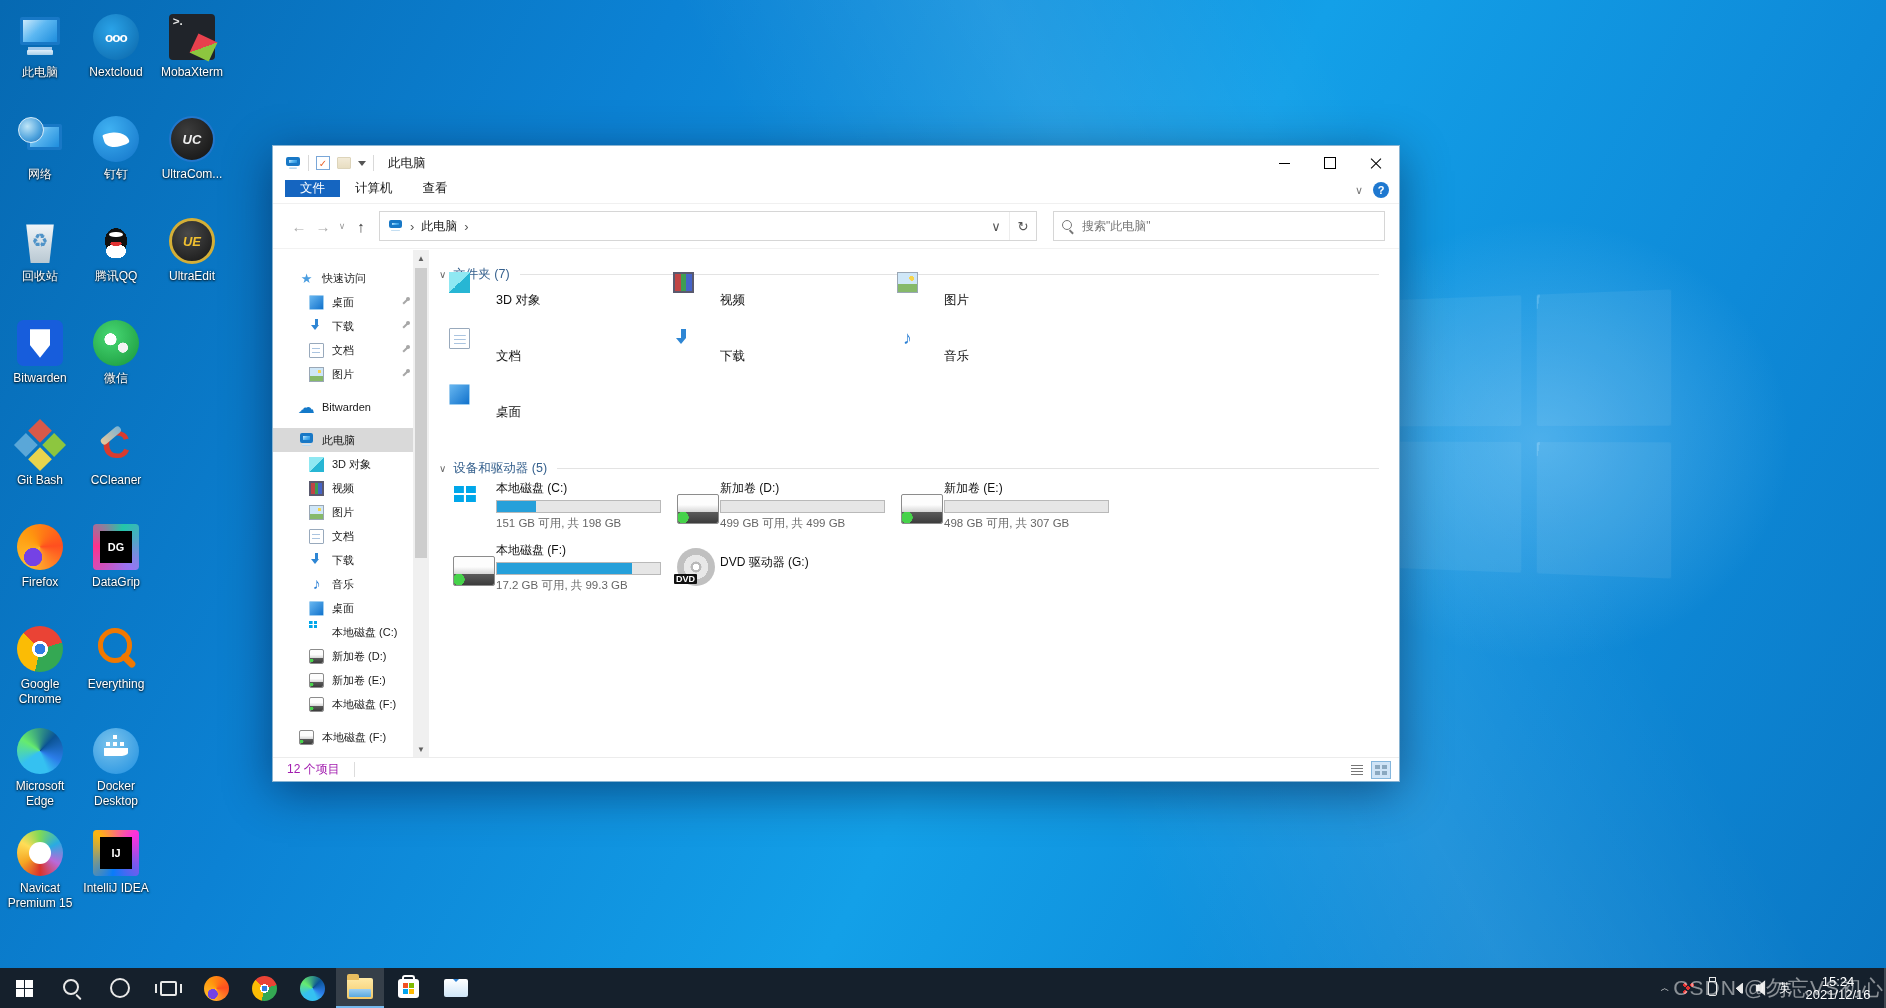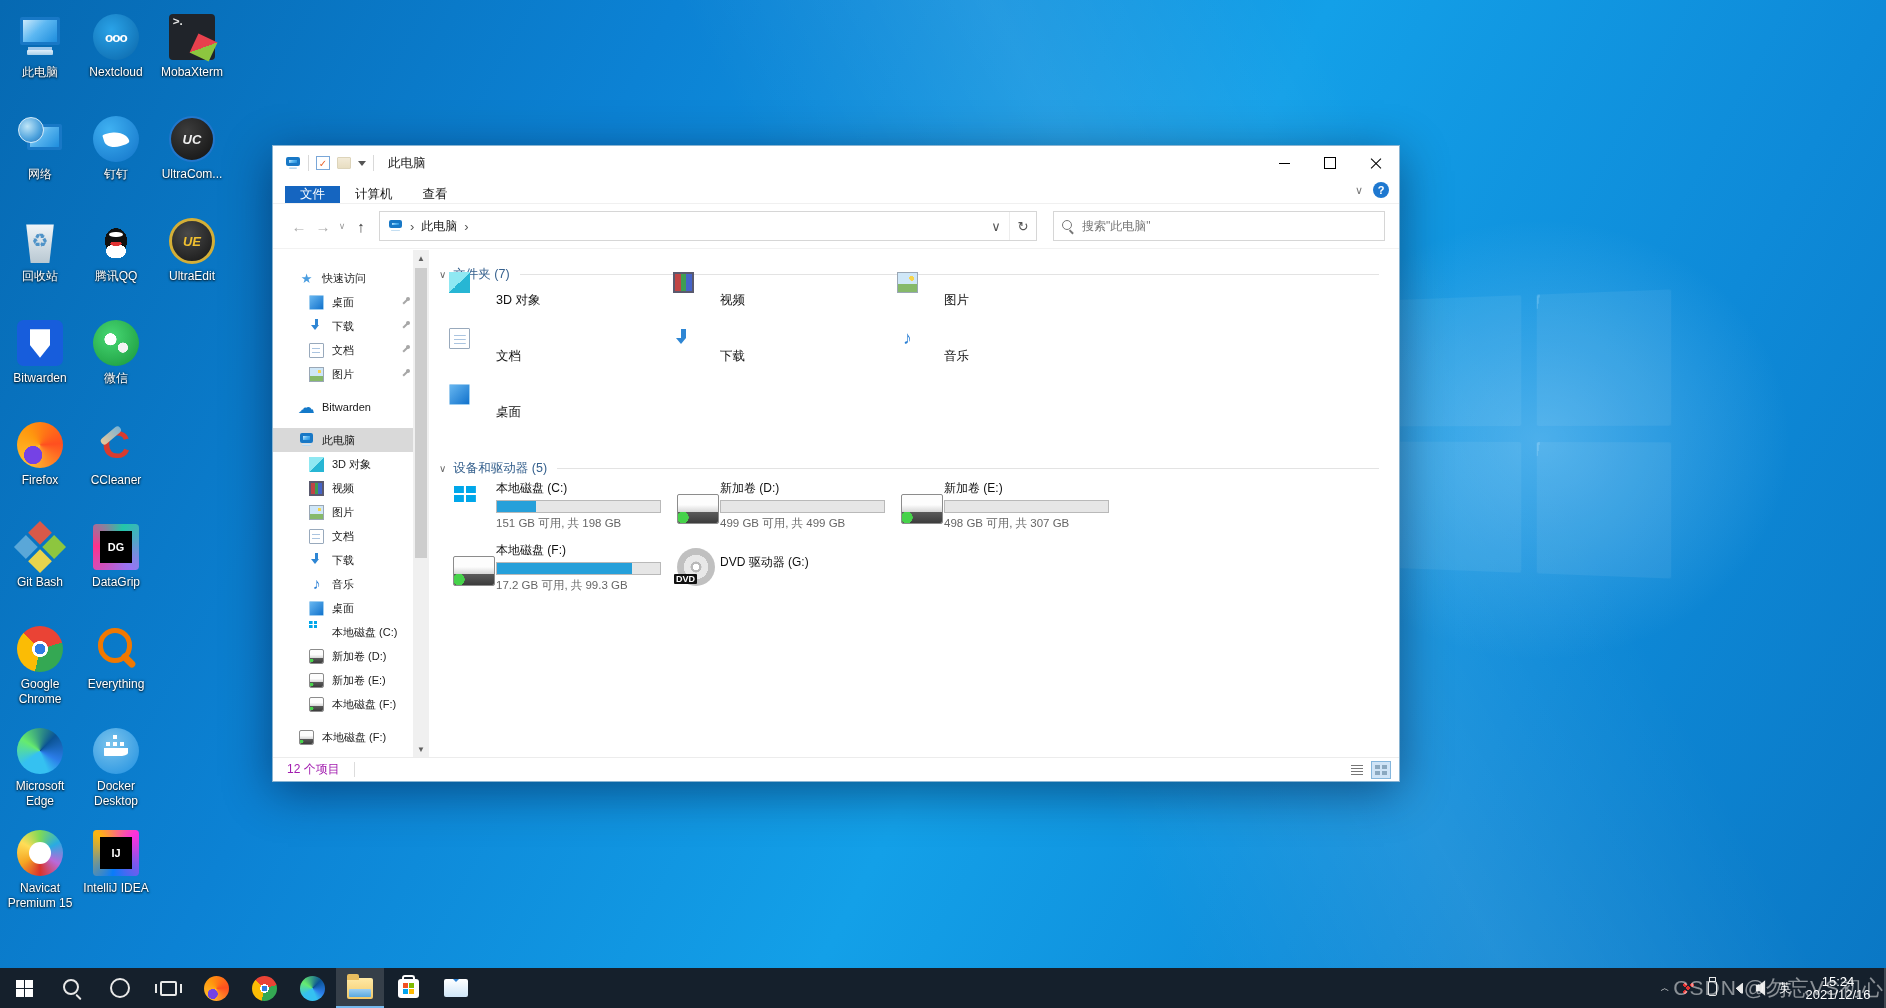--- a/index.html
+++ b/index.html
@@ -140,21 +140,21 @@
   .dd-tri { width:0; height:0; border-left:4px solid transparent; border-right:4px solid transparent; border-top:5px solid #555; }
   .tb-title { margin-left:7px; font-size:12.5px; }
   .captions { margin-left:auto; display:flex; height:34px; }
   .cap { width:46px; height:34px; display:flex; align-items:center; justify-content:center; cursor:pointer; }
   .cap-min::after { content:""; width:11px; border-bottom:1px solid #000; }
   .cap-max::after { content:""; width:10px; height:10px; border:1px solid #000; }
   .cap-close { position:relative; }
   .cap-close::before,.cap-close::after { content:""; position:absolute; width:14px; height:1px; background:#000; }
   .cap-close::before { transform:rotate(45deg); } .cap-close::after { transform:rotate(-45deg); }
 
-  .tabs { height:24px; display:flex; align-items:flex-end; padding-left:12px; border-bottom:1px solid #f0f0f0; position:relative; }
+  .tabs { height:24px; display:flex; align-items:flex-start; padding-left:12px; border-bottom:1px solid #f0f0f0; position:relative; }
   .tab { padding:0 15px; display:flex; align-items:center; font-size:12.5px; cursor:pointer; }
   .tab-file { background:#1565c0; color:#fff; }
   .ribbon-tools { position:absolute; right:10px; top:2px; display:flex; align-items:center; gap:10px; }
   .rib-chev { color:#777; font-size:11px; cursor:pointer; }
   .help-ic { width:16px; height:16px; border-radius:50%; background:#1e78d0; color:#fff; font-size:11px; font-weight:bold;
     display:flex; align-items:center; justify-content:center; cursor:pointer; }
 
   .toolbar { height:45px; display:flex; align-items:center; padding:0 14px; border-bottom:1px solid #f2f2f2; }
   .navbtn { color:#aaa; font-size:15px; width:24px; text-align:center; cursor:pointer; }
   .navbtn.en { color:#3c3c3c; }
@@ -299,26 +299,26 @@
       </div>
     <div class="dt-item">
         <span class="ic i-recycle-bin"></span>
         <span class="dt-label">回收站</span>
       </div>
     <div class="dt-item">
         <span class="ic i-bitwarden"></span>
         <span class="dt-label">Bitwarden</span>
       </div>
     <div class="dt-item">
+        <span class="ic i-gitbash"></span>
+        <span class="dt-label">Git Bash</span>
+      </div>
+    <div class="dt-item">
         <span class="ic i-firefox"></span>
         <span class="dt-label">Firefox</span>
-      </div>
-    <div class="dt-item">
-        <span class="ic i-gitbash"></span>
-        <span class="dt-label">Git Bash</span>
       </div>
     <div class="dt-item">
         <span class="ic i-chrome"></span>
         <span class="dt-label">Google Chrome</span>
       </div>
     <div class="dt-item">
         <span class="ic i-edge"></span>
         <span class="dt-label">Microsoft Edge</span>
       </div>
     <div class="dt-item">

